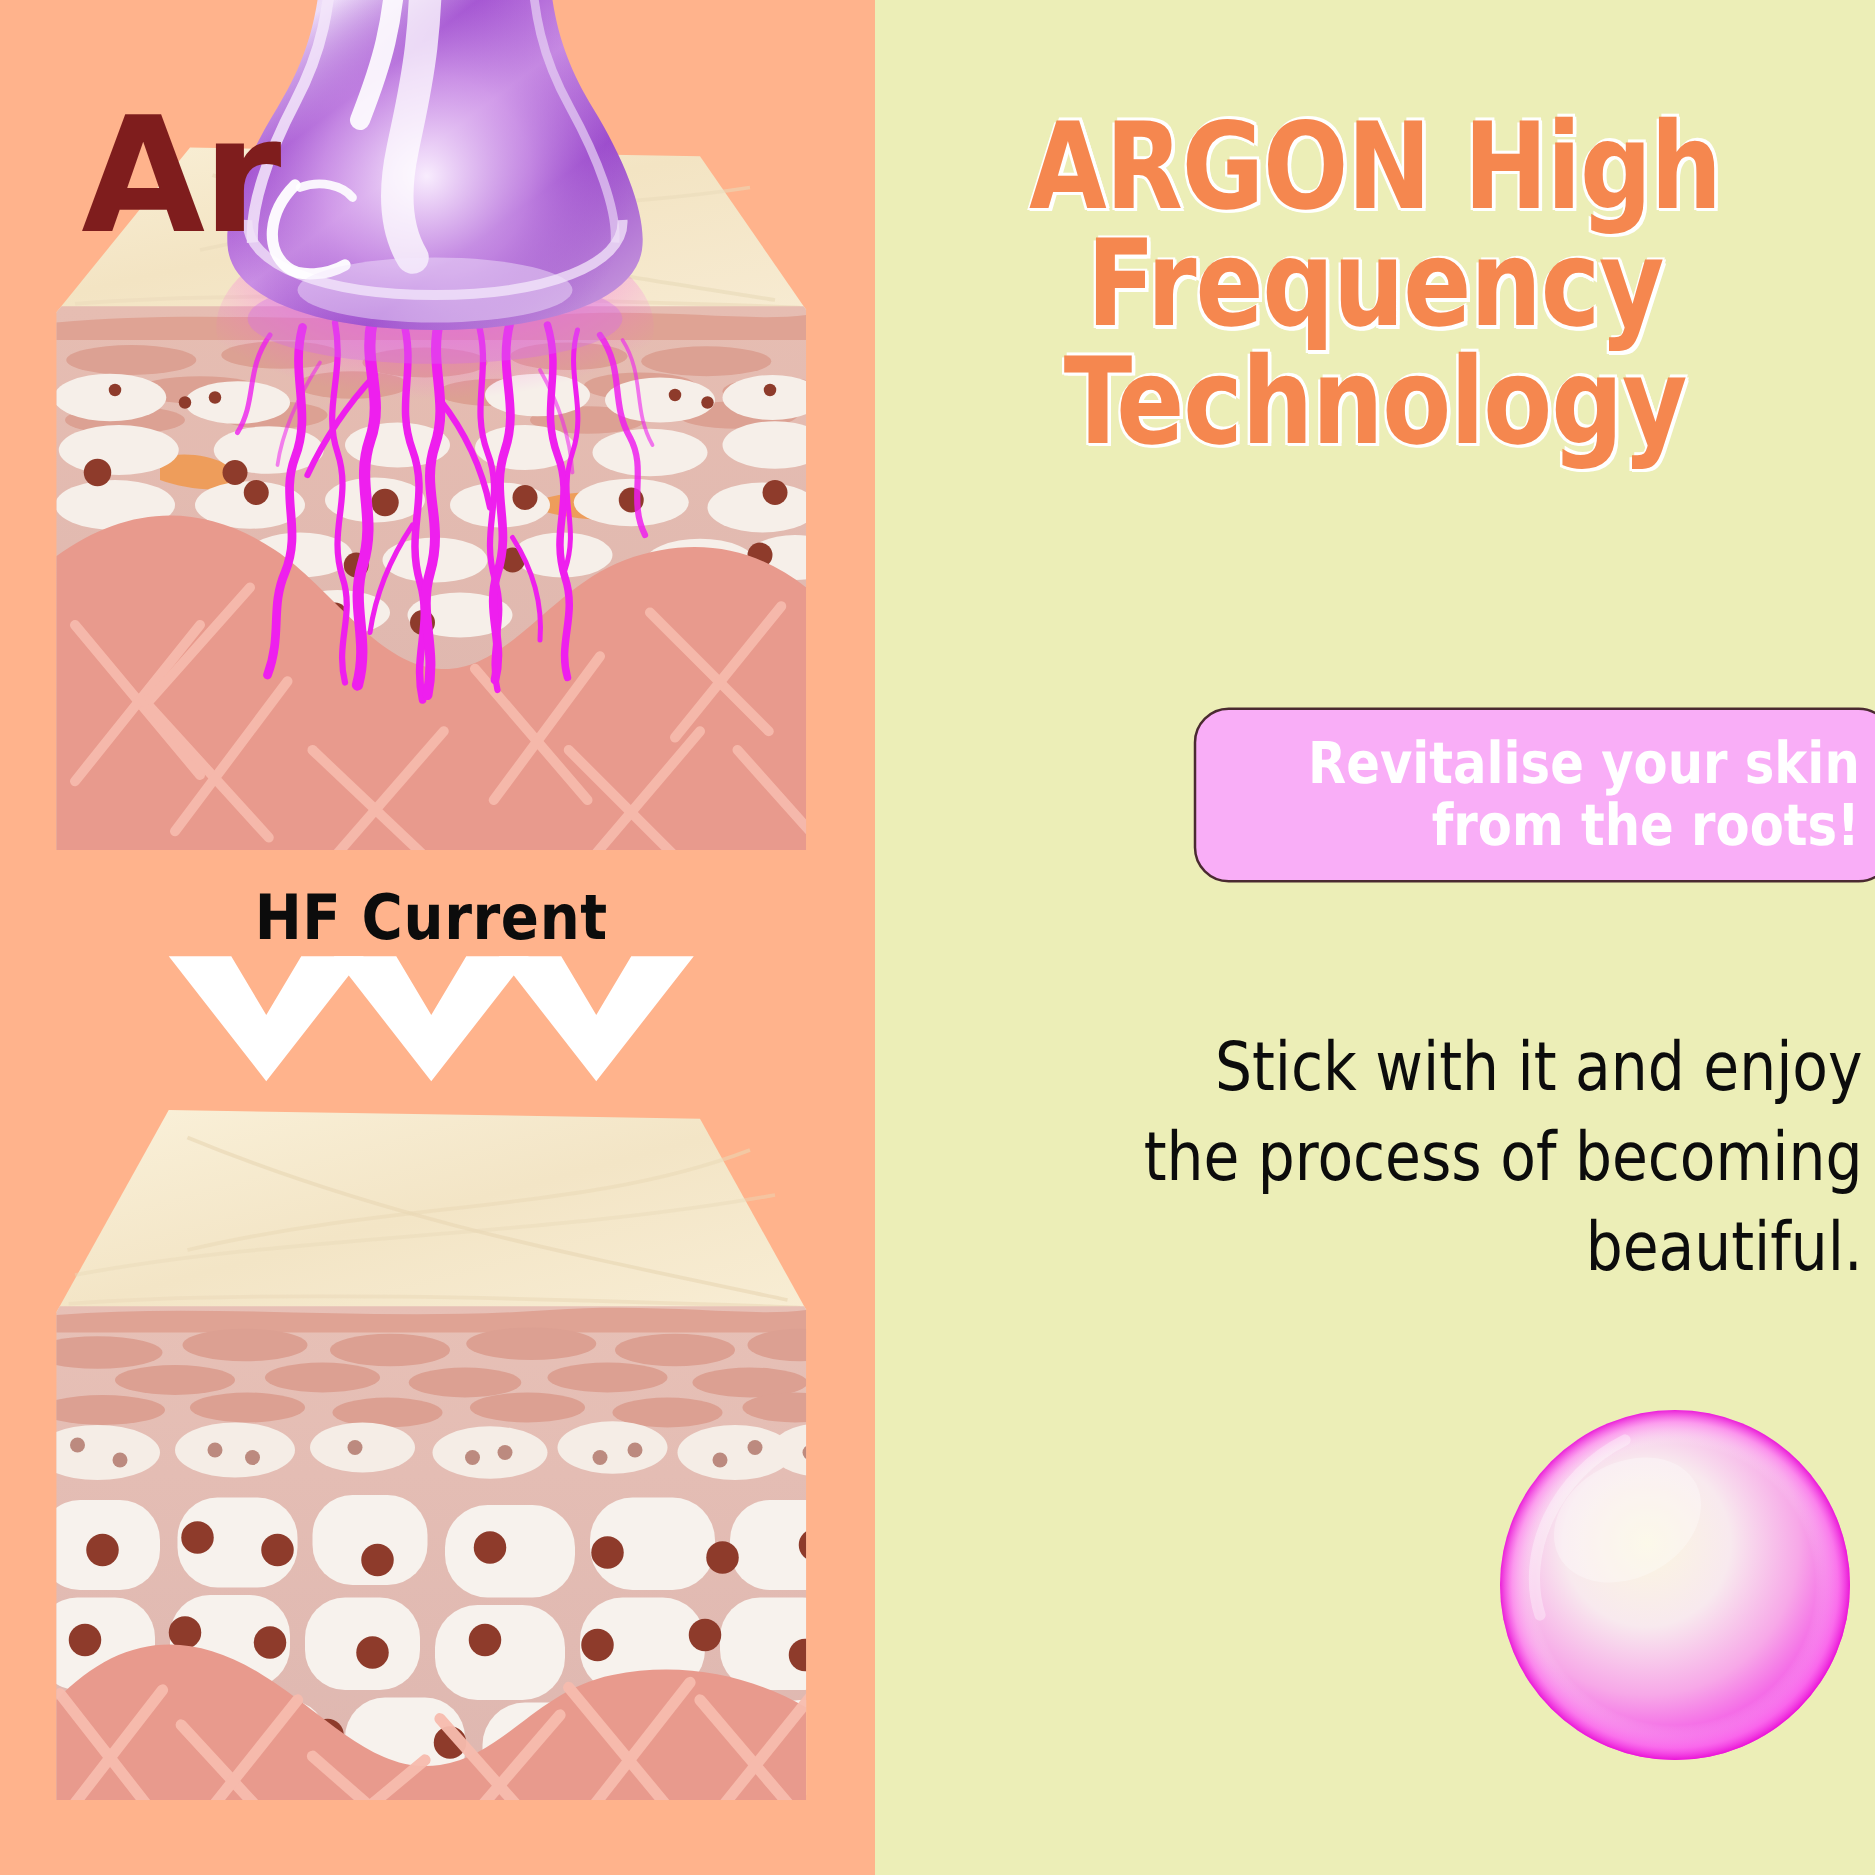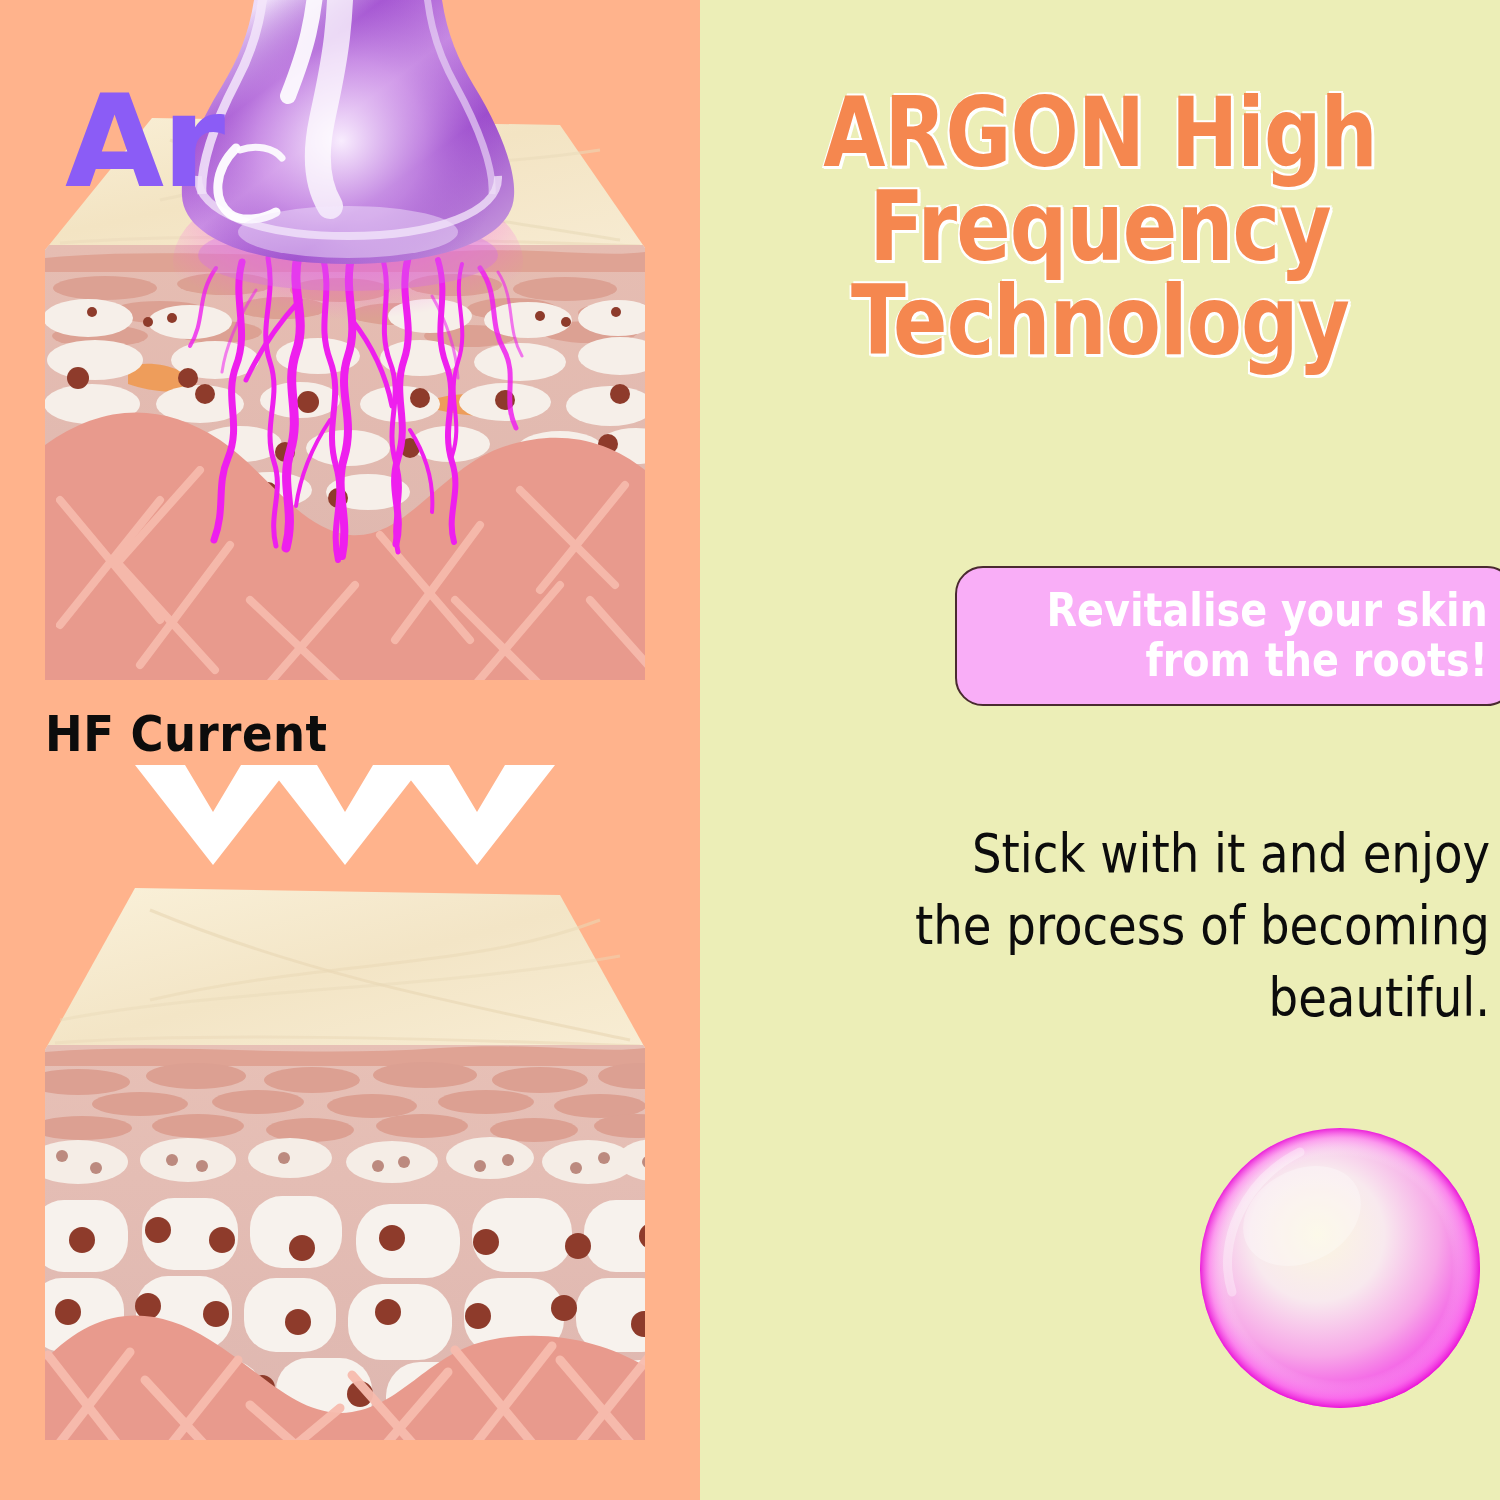--- a/index.html
+++ b/index.html
@@ -51,28 +51,28 @@
     font-size:54px;line-height:1.33;
     color:#0C0C0C;text-align:right;white-space:pre-line;
     transform:scaleX(0.96);transform-origin:right top;
   }
 
   .argon-bubble{position:absolute;left:1196px;top:1124px;width:288px;height:288px;}
   .argon-sym{
     position:absolute;left:0;top:0;width:288px;height:288px;
     display:flex;align-items:center;justify-content:center;
     font-family:"DejaVu Sans","Liberation Sans",sans-serif;
-    font-weight:bold;font-size:128px;color:#8b5cf6;
+    font-weight:bold;font-size:128px;color:#7f1d1d;
     letter-spacing:-2px;
     padding-bottom:6px;box-sizing:border-box;
   }
 
   
   .hf-label{
-    position:absolute;left:45px;top:705px;width:600px;text-align:left;
+    position:absolute;left:45px;top:705px;width:600px;text-align:center;
     font-family:"DejaVu Sans Condensed","Liberation Sans Narrow","Liberation Sans",sans-serif;
     font-weight:bold;font-size:50px;color:#0C0C0C;letter-spacing:0.5px;
   }
   .arrows{position:absolute;left:45px;top:760px;width:600px;height:110px;}
 
   .svgbox{position:absolute;left:0;top:0;}
 </style>
 </head>
 <body>
 

